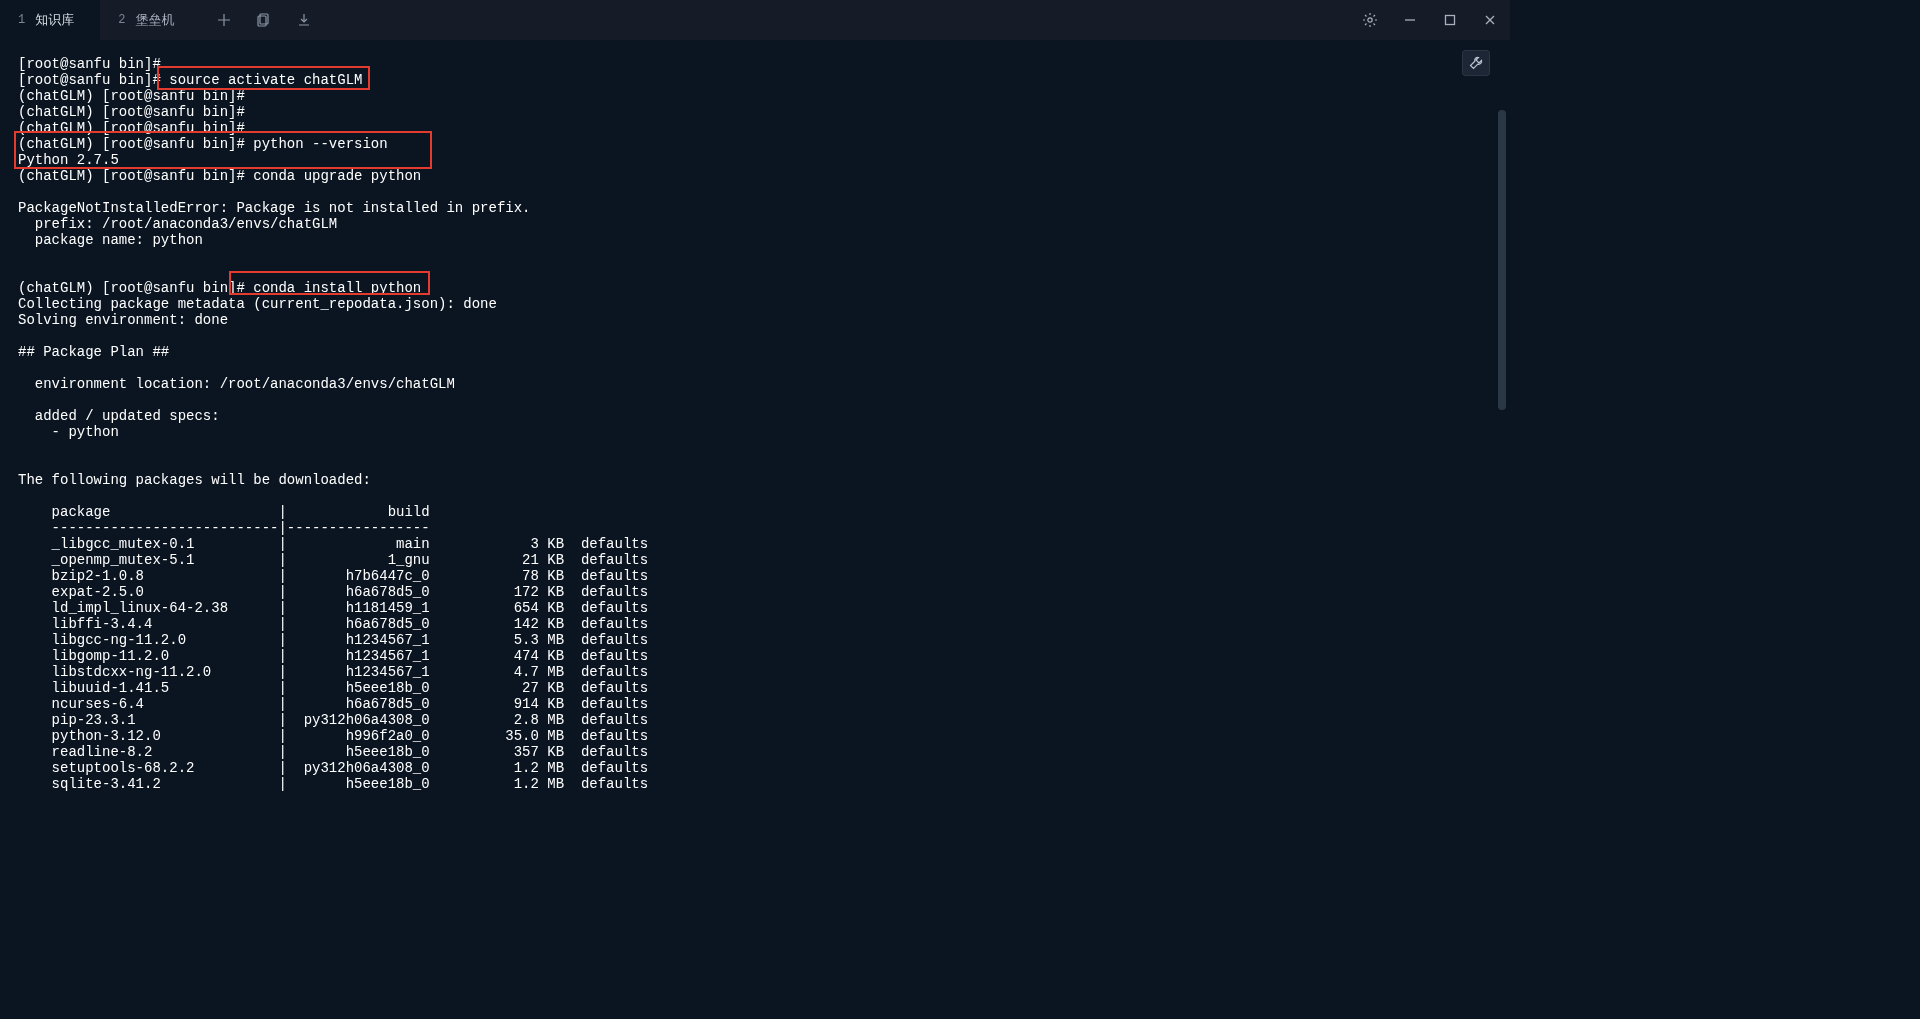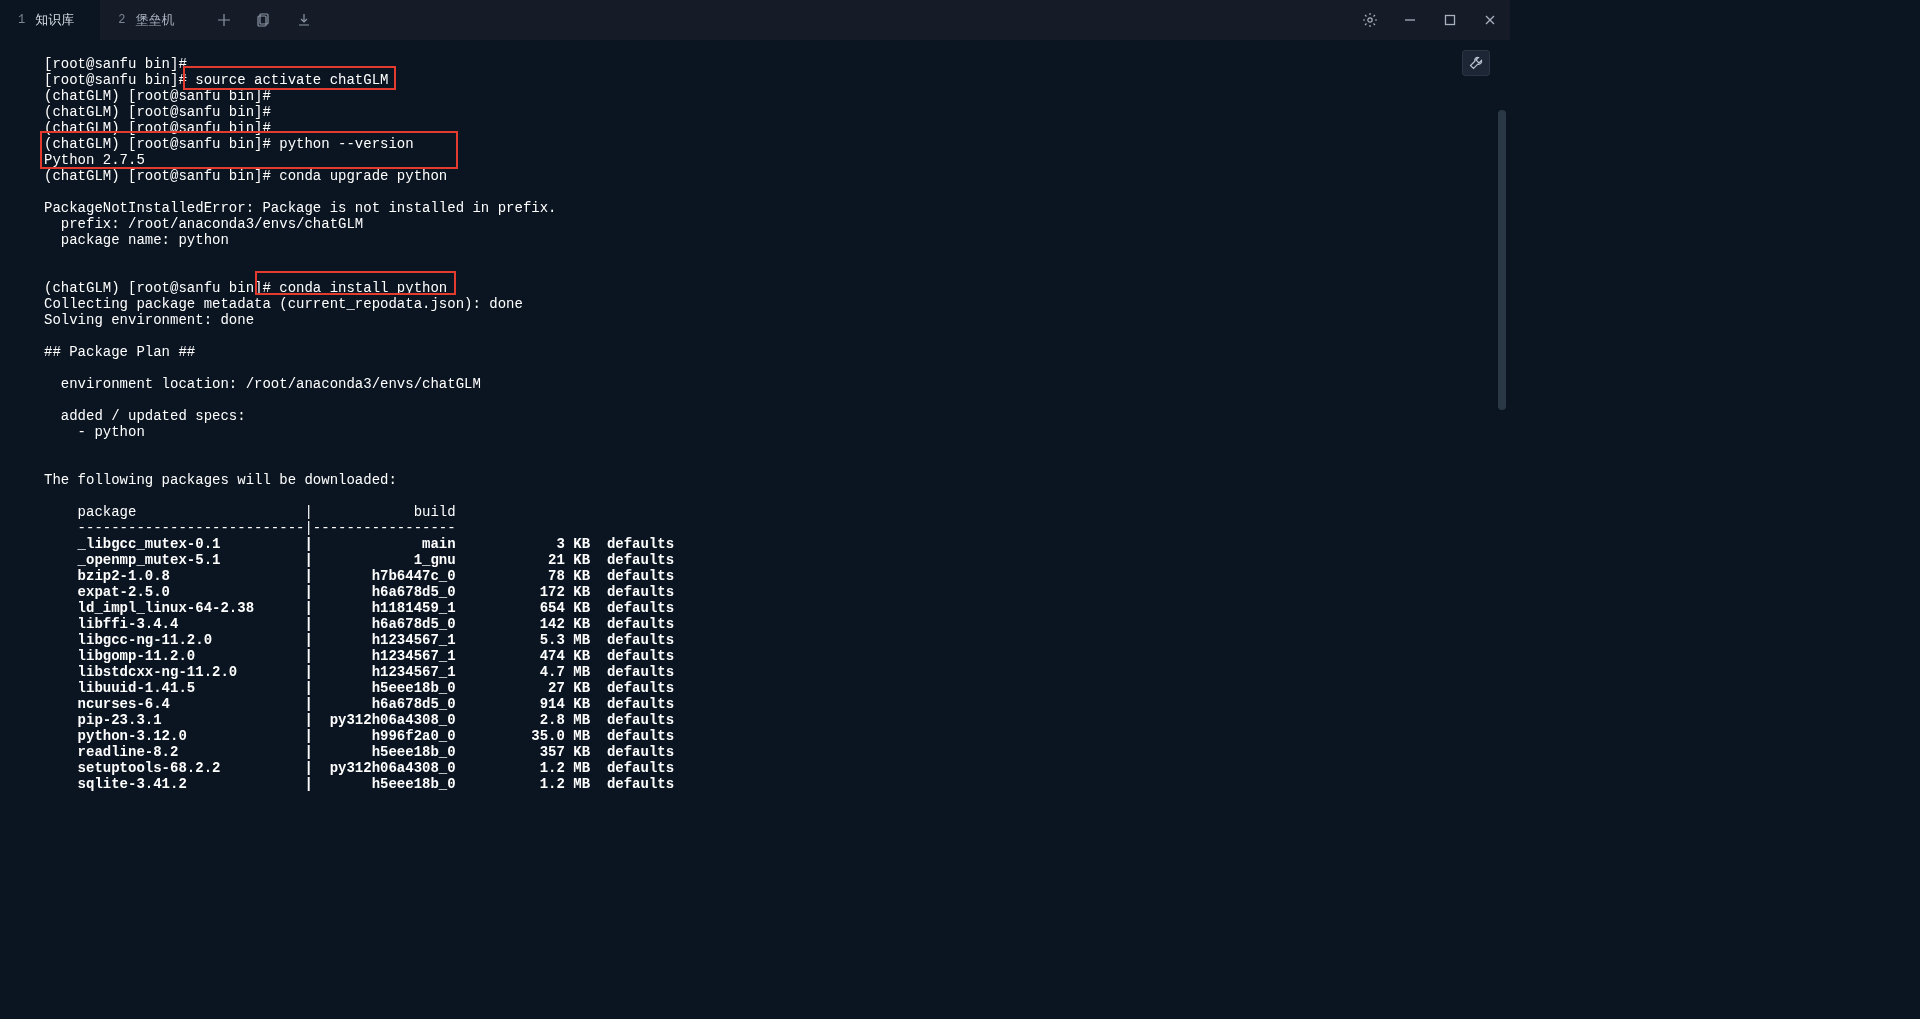--- a/index.html
+++ b/index.html
@@ -8,28 +8,28 @@
   .titlebar { height: 40px; background: #151c28; display: flex; align-items: stretch; }
   .tabs { display: flex; align-items: stretch; }
   .tab { display: flex; align-items: center; padding: 0 26px 0 18px; gap: 10px; color: #a8b1bd; font-size: 13px; cursor: pointer; }
   .tab.active { background: #0b1521; color: #d8dee6; }
   .tab .num { color: #7c8694; font-size: 12px; }
   .titlebar-icons { display: flex; align-items: center; padding: 0 6px; gap: 4px; }
   .ticon { width: 36px; height: 40px; display: flex; align-items: center; justify-content: center; color: #8b95a4; cursor: pointer; }
   .spacer { flex: 1; }
   .win-controls { display: flex; align-items: center; }
   .win-btn { width: 40px; height: 40px; display: flex; align-items: center; justify-content: center; color: #a8b1bd; cursor: pointer; }
-  .content { flex: 1; position: relative; overflow: hidden; margin-left: 26px; }
+  .content { flex: 1; position: relative; overflow: hidden; }
   .tool-btn { position: absolute; top: 10px; right: 20px; width: 28px; height: 26px; background: #1c2634; border: 1px solid #2a3544; border-radius: 3px; display: flex; align-items: center; justify-content: center; color: #b8c1cf; cursor: pointer; z-index: 5; }
   .terminal { position: absolute; left: 18px; right: 18px; top: 16px; bottom: 0; font-family: "Consolas", "Courier New", monospace; font-size: 14px; line-height: 16px; white-space: pre; color: #ffffff; }
   .term-line { display: block; height: 16px; }
   .redbox { border: 2px solid #e43b2f; position: absolute; pointer-events: none; z-index: 3; }
   .scrollbar { position: absolute; right: 4px; top: 70px; width: 8px; height: 300px; background: #2a3846; border-radius: 4px; }
   svg { display: block; }
-  .table-row { display: block; height: 16px; white-space: pre; font-weight: bold; }
+  .table-row { display: block; height: 16px; white-space: pre; }
 </style>
 </head>
 <body>
 
 <div class="window">
 
   <div class="titlebar">
     <div class="tabs">
       <div class="tab active">
         <span class="num">1</span>

